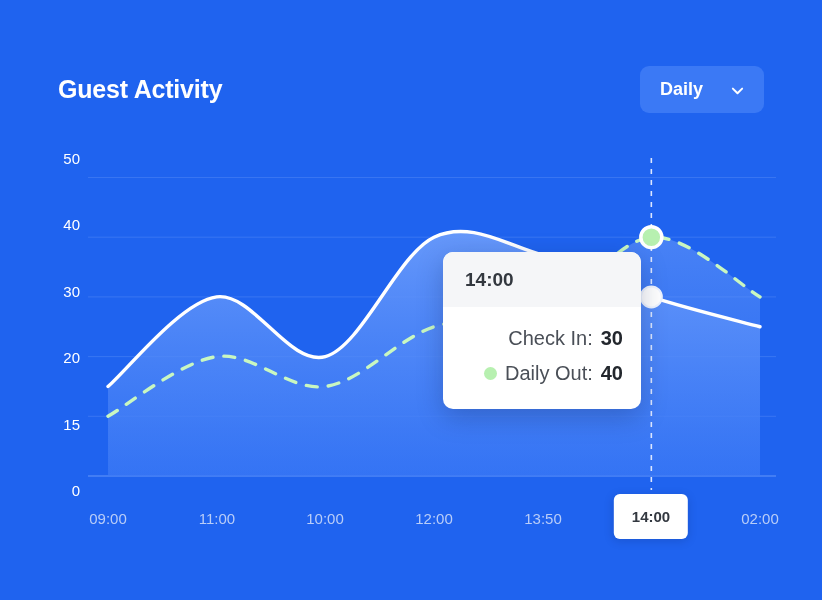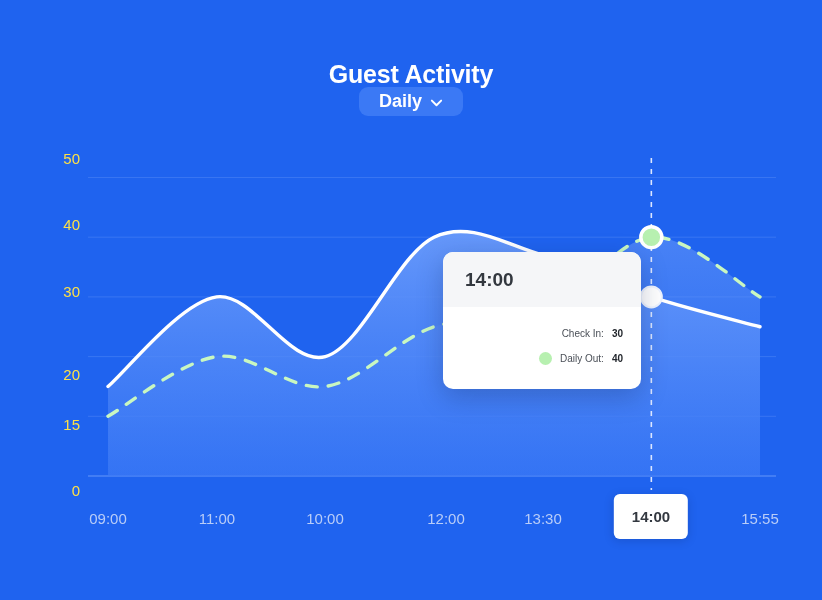--- a/index.html
+++ b/index.html
@@ -23,33 +23,32 @@
   }
   .header {
     position: absolute;
     left: 58px;
     top: 62px;
     right: 58px;
     height: 54px;
     display: flex;
     align-items: center;
     justify-content: space-between;
-    flex-direction: column;
   }
   .title {
     color: #ffffff;
     font-size: 25px;
     font-weight: bold;
     letter-spacing: -0.2px;
     line-height: 1;
   }
   .range-select {
     display: flex;
     align-items: center;
-    gap: 8px;
+    gap: 28px;
     background: #矢;
     background: #3b79f5;
     border: none;
     border-radius: 9px;
     padding: 0 20px;
     height: 47px;
     cursor: pointer;
   }
   .range-select .label {
     color: #ffffff;
@@ -73,21 +72,21 @@
     position: absolute;
     left: 0;
     top: 0;
     width: 80px;
     height: 350px;
   }
   .ylabel {
     position: absolute;
     right: 0;
     transform: translateY(-50%);
-    color: #fde047;
+    color: #ffffff;
     font-size: 15px;
     text-align: right;
     width: 100%;
   }
   .plot {
     position: absolute;
     left: 88px;
     top: 18px;
     width: 688px;
     height: 332px;
@@ -138,21 +137,21 @@
     color: #33383f;
   }
   .tt-body {
     padding: 14px 0 18px 0;
   }
   .tt-row {
     display: flex;
     align-items: center;
     justify-content: flex-end;
     padding: 6px 18px 6px 14px;
-    font-size: 10px;
+    font-size: 20px;
     color: #4a4f57;
     gap: 8px;
   }
   .tt-dot {
     width: 13px;
     height: 13px;
     border-radius: 50%;
     flex: 0 0 auto;
   }
   .tt-dot.checkin { background: #ffffff; }
@@ -176,21 +175,21 @@
       </span>
     </div>
   </div>
 
   <div class="chart-wrap">
 
     <div class="ylabels">
       <div class="ylabel" style="top:18px">50</div>
       <div class="ylabel" style="top:84px">40</div>
       <div class="ylabel" style="top:151px">30</div>
-      <div class="ylabel" style="top:234px">20</div>
+      <div class="ylabel" style="top:217px">20</div>
       <div class="ylabel" style="top:284px">15</div>
       <div class="ylabel" style="top:350px">0</div>
     </div>
 
     <div class="plot">
       <svg id="plot-svg" width="688" height="332" viewBox="0 0 688 332">
         <defs>
           <linearGradient id="areaGrad" x1="0" y1="0" x2="0" y2="1">
             <stop offset="0%" stop-color="#6a9bfb" stop-opacity="0.95"></stop>
             <stop offset="100%" stop-color="#3e7bf6" stop-opacity="0.55"></stop>
@@ -215,24 +214,24 @@
         <path id="line-checkin" fill="none" stroke-width="3.4" stroke-linecap="round" d="M20,228.45 C38.111111111111114,213.52499999999998 92.44444444444446,143.875 128.66666666666669,138.9 C164.8888888888889,133.925 201.11111111111111,208.55 237.33333333333334,198.6 C273.55555555555554,188.64999999999998 309.77777777777777,96.11499999999998 346,79.19999999999999 C382.22222222222223,62.285 418.44444444444446,87.16000000000001 454.6666666666667,97.11000000000001 C490.8888888888889,107.06000000000002 527.1111111111112,126.96000000000001 563.3333333333334,138.9 C599.5555555555555,150.84 653.8888888888889,163.775 672,168.75" stroke="#ffffff"></path>
         <circle id="marker-checkout" r="10.5" stroke="#ffffff" stroke-width="3.5" cx="563.3333333333334" cy="79.19999999999999" fill="#b7f0b0"></circle>
         <circle id="marker-checkin" r="10.5" stroke="#eef4ff" stroke-width="2" cx="563.3333333333334" cy="138.9" fill="#ffffff"></circle>
       </svg>
     </div>
 
     <div class="xlabels">
       <div class="xlabel" style="left:20px">09:00</div>
       <div class="xlabel" style="left:129px">11:00</div>
       <div class="xlabel" style="left:237px">10:00</div>
-      <div class="xlabel" style="left:358px">12:00</div>
-      <div class="xlabel" style="left:455px">13:30</div>
+      <div class="xlabel" style="left:346px">12:00</div>
+      <div class="xlabel" style="left:455px">13:50</div>
       <div class="xlabel active" style="left:563px">14:00</div>
-      <div class="xlabel" style="left:672px">15:55</div>
+      <div class="xlabel" style="left:672px">02:00</div>
     </div>
 
   </div>
 
   <div class="tooltip">
     <div class="tt-head">14:00</div>
     <div class="tt-body">
       <div class="tt-row">
         <span class="tt-dot checkin"></span>
         <span class="tt-text">Check In:</span>

